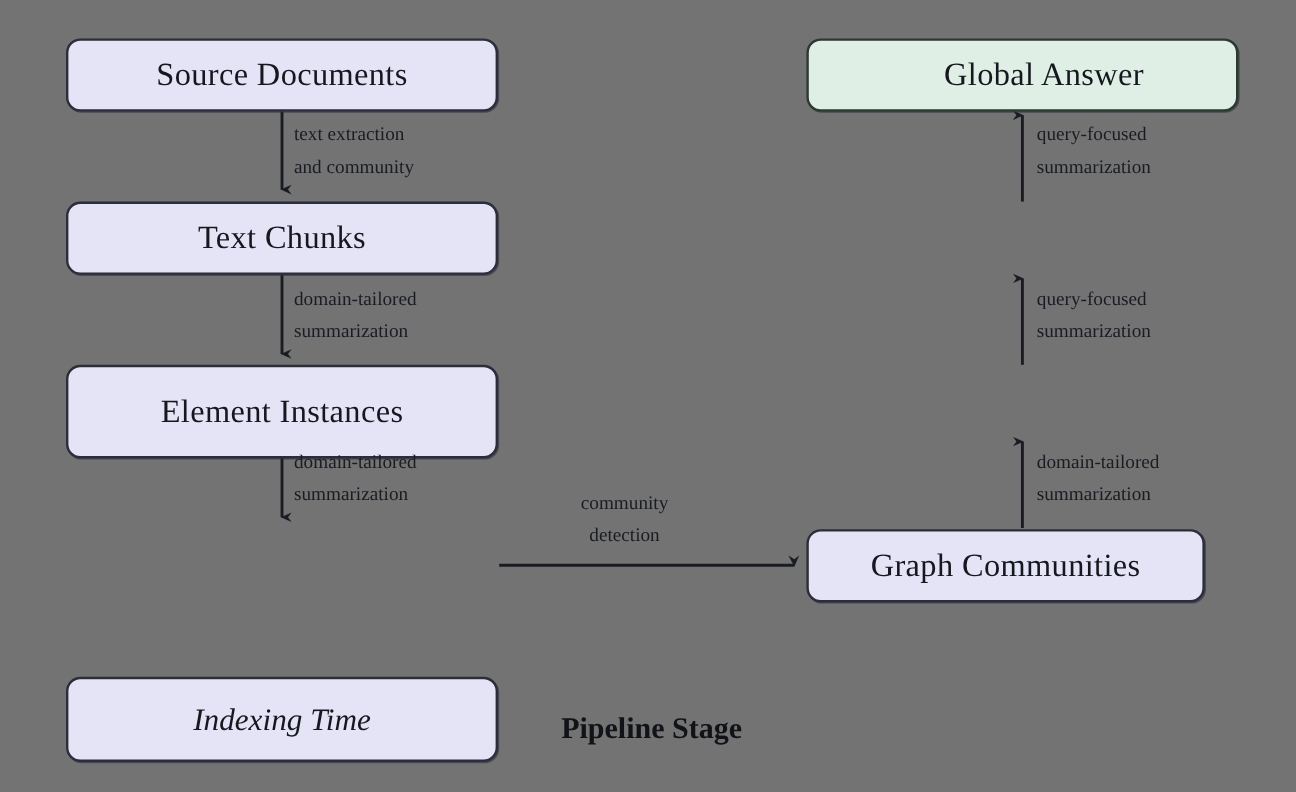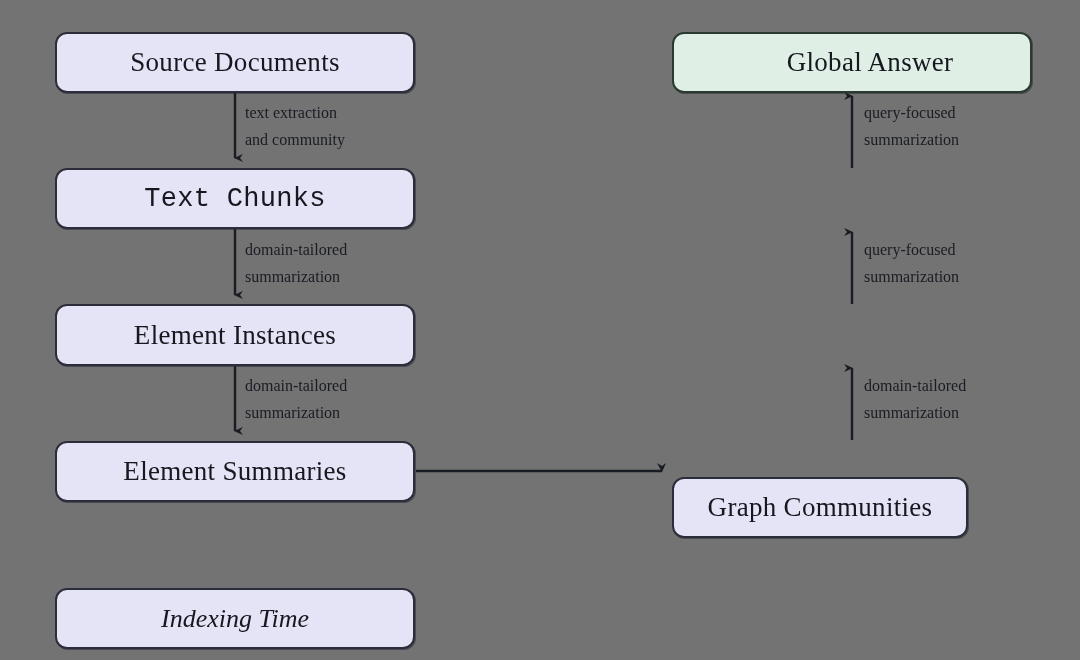--- a/index.html
+++ b/index.html
@@ -114,72 +114,76 @@
 
     <line x1="852" y1="304" x2="852" y2="232" stroke="#1a1c24" stroke-width="2.4" marker-end="url(#arrow-up)"></line>
 
     <line x1="852" y1="168" x2="852" y2="96" stroke="#1a1c24" stroke-width="2.4" marker-end="url(#arrow-up)"></line>
   </svg>
 
   <div class="node indexing" style="left:55px; top:32px; width:360px; height:61px;">
     <span>Source Documents</span>
   </div>
 
-  <div class="node indexing" style="left:55px; top:168px; width:360px; height:61px;font-family:Liberation Mono, monospace;">
+  <div class="node indexing" style="left:55px; top:168px; width:360px; height:61px;">
     <span>Text Chunks</span>
   </div>
 
-  <div class="node indexing" style="left:55px; top:304px; width:360px; height:62px;">
+  <div class="node indexing" style="left:55px; top:304px; width:360px; height:78px;">
     <span>Element Instances</span>
   </div>
 
-  <div class="node indexing" style="left:55px; top:441px; width:360px; height:61px;">
-    <span>Element Summaries</span>
-  </div>
 
   <div class="node query" style="left:672px; top:32px; width:360px; height:61px;">
     <span>Global Answer</span>
   </div>
 
 
 
-  <div class="node indexing" style="left:672px; top:441px; width:296px; height:61px;margin-top:36px;">
+  <div class="node indexing" style="left:672px; top:441px; width:332px; height:61px;">
     <span>Graph Communities</span>
   </div>
 
   <div class="edge-label" style="left:245px; top:99px;">
     <div>text extraction</div>
     <div>and community</div>
   </div>
 
   <div class="edge-label" style="left:245px; top:236px;">
     <div>domain-tailored</div>
     <div>summarization</div>
   </div>
 
   <div class="edge-label" style="left:245px; top:372px;">
     <div>domain-tailored</div>
     <div>summarization</div>
   </div>
 
+  <div class="edge-label" style="left:484px; top:406px; text-align:center;">
+    <div>community</div>
+    <div>detection</div>
+  </div>
 
   <div class="edge-label" style="left:864px; top:372px;">
     <div>domain-tailored</div>
     <div>summarization</div>
   </div>
 
   <div class="edge-label" style="left:864px; top:236px;">
     <div>query-focused</div>
     <div>summarization</div>
   </div>
 
   <div class="edge-label" style="left:864px; top:99px;">
     <div>query-focused</div>
     <div>summarization</div>
   </div>
 
-  <div class="legend-box indexing" style="left:55px; top:588px; width:360px; height:61px;">
+  <div class="legend-box indexing" style="left:55px; top:564px; width:360px; height:71px;">
     <span>Indexing Time</span>
   </div>
 
+  <div class="legend-title" style="left:430px; top:594px; width:226px;">
+    <span>Pipeline Stage</span>
+  </div>
 
 
 </div>
 
 </body></html>

